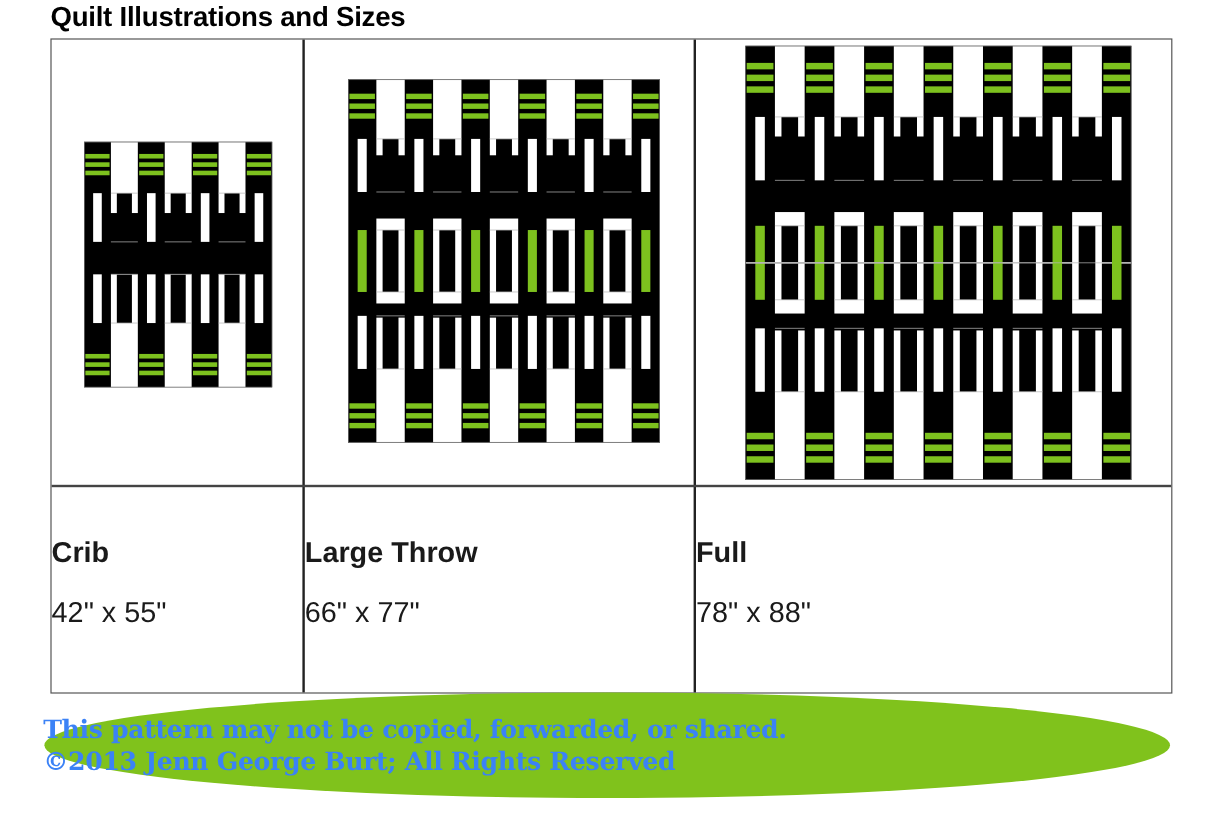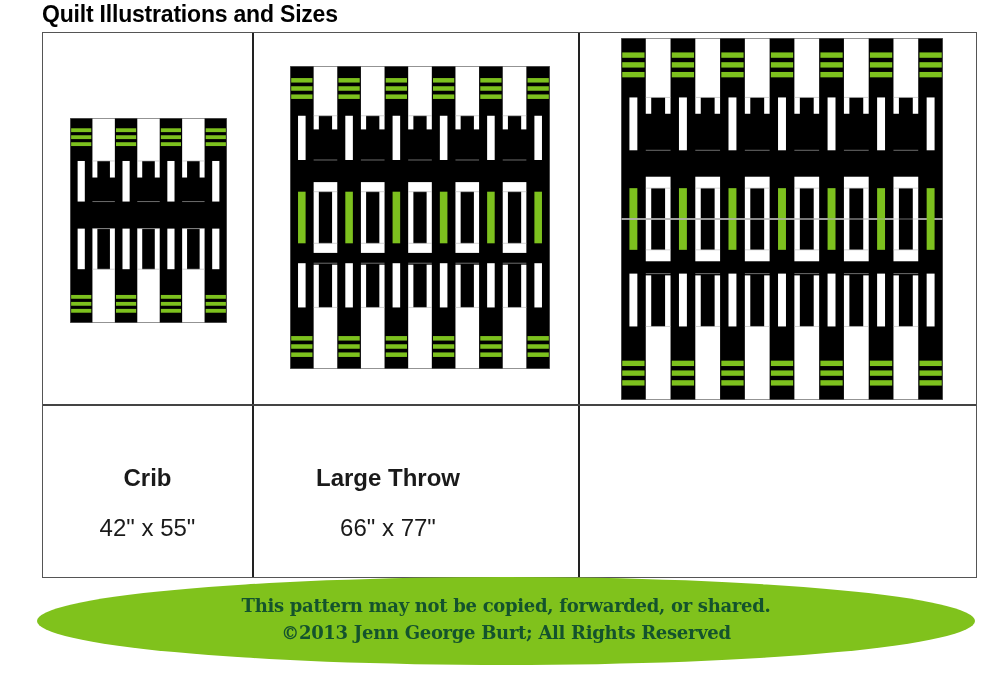--- a/index.html
+++ b/index.html
@@ -3,26 +3,26 @@
   <meta charset="utf-8">
   <style>
     html, body { margin: 0; padding: 0; background: #ffffff; }
     body { width: 1004px; height: 683px; position: relative; overflow: hidden; font-family: "Liberation Sans", sans-serif; }
     .page-title { position: absolute; left: 42px; top: 1px; font-size: 23px; font-weight: bold; color: #000000; letter-spacing: -0.2px; }
     .table { position: absolute; left: 42px; top: 32px; width: 935px; height: 546px; border: 1.5px solid #555; box-sizing: border-box; }
     .vline { position: absolute; top: 0; bottom: 0; width: 1.5px; background: #222; }
     .hline { position: absolute; left: 0; right: 0; height: 1.5px; background: #444; top: 371px; }
     .quilt { position: absolute; }
     .quilt svg { display: block; }
-    .label-cell { position: absolute; top: 384px; height: 171px; text-align: center; }
+    .label-cell { position: absolute; top: 367px; height: 171px; }
     .size-name { position: absolute; left: 0; right: 0; top: 47px; font-size: 24px; font-weight: bold; color: #1a1a1a; }
     .size-dims { position: absolute; left: 0; right: 0; top: 97px; font-size: 24px; color: #1a1a1a; }
     .banner { position: absolute; left: 36px; top: 576px; width: 940px; height: 90px; }
     .banner svg { position: absolute; left: 0; top: 0; }
-    .banner-text { position: absolute; left: 0; right: 0; text-align: center; font-family: "DejaVu Serif", serif; font-weight: bold; color: #14532d; font-size: 18px; letter-spacing: -0.3px; }
+    .banner-text { position: absolute; left: 0; right: 0; text-align: left; font-family: "DejaVu Serif", serif; font-weight: bold; color: #3b82f6; font-size: 21px; letter-spacing: -0.3px; }
     .banner-line1 { top: 19px; }
     .banner-line2 { top: 46px; }
   </style>
 </head>
 <body>
 
 <div class="page-title">Quilt Illustrations and Sizes</div>
 
 <div class="table">
   <div class="vline" style="left:209px"></div>
@@ -360,20 +360,24 @@
     </div>
 
   <div class="label-cell" style="left:0;width:209px">
     <div class="size-name">Crib</div>
     <div class="size-dims">42" x 55"</div>
   </div>
   <div class="label-cell" style="left:211px;width:268px">
     <div class="size-name">Large Throw</div>
     <div class="size-dims">66" x 77"</div>
   </div>
+  <div class="label-cell" style="left:537px;width:396px">
+    <div class="size-name">Full</div>
+    <div class="size-dims">78" x 88"</div>
+  </div>
 </div>
 
 <div class="banner">
   <svg width="940" height="90">
     <ellipse cx="470" cy="45" rx="469" ry="44" fill="#80c21c"></ellipse>
   </svg>
   <div class="banner-text banner-line1">This pattern may not be copied, forwarded, or shared.</div>
   <div class="banner-text banner-line2">©2013 Jenn George Burt; All Rights Reserved</div>
 </div>
 

